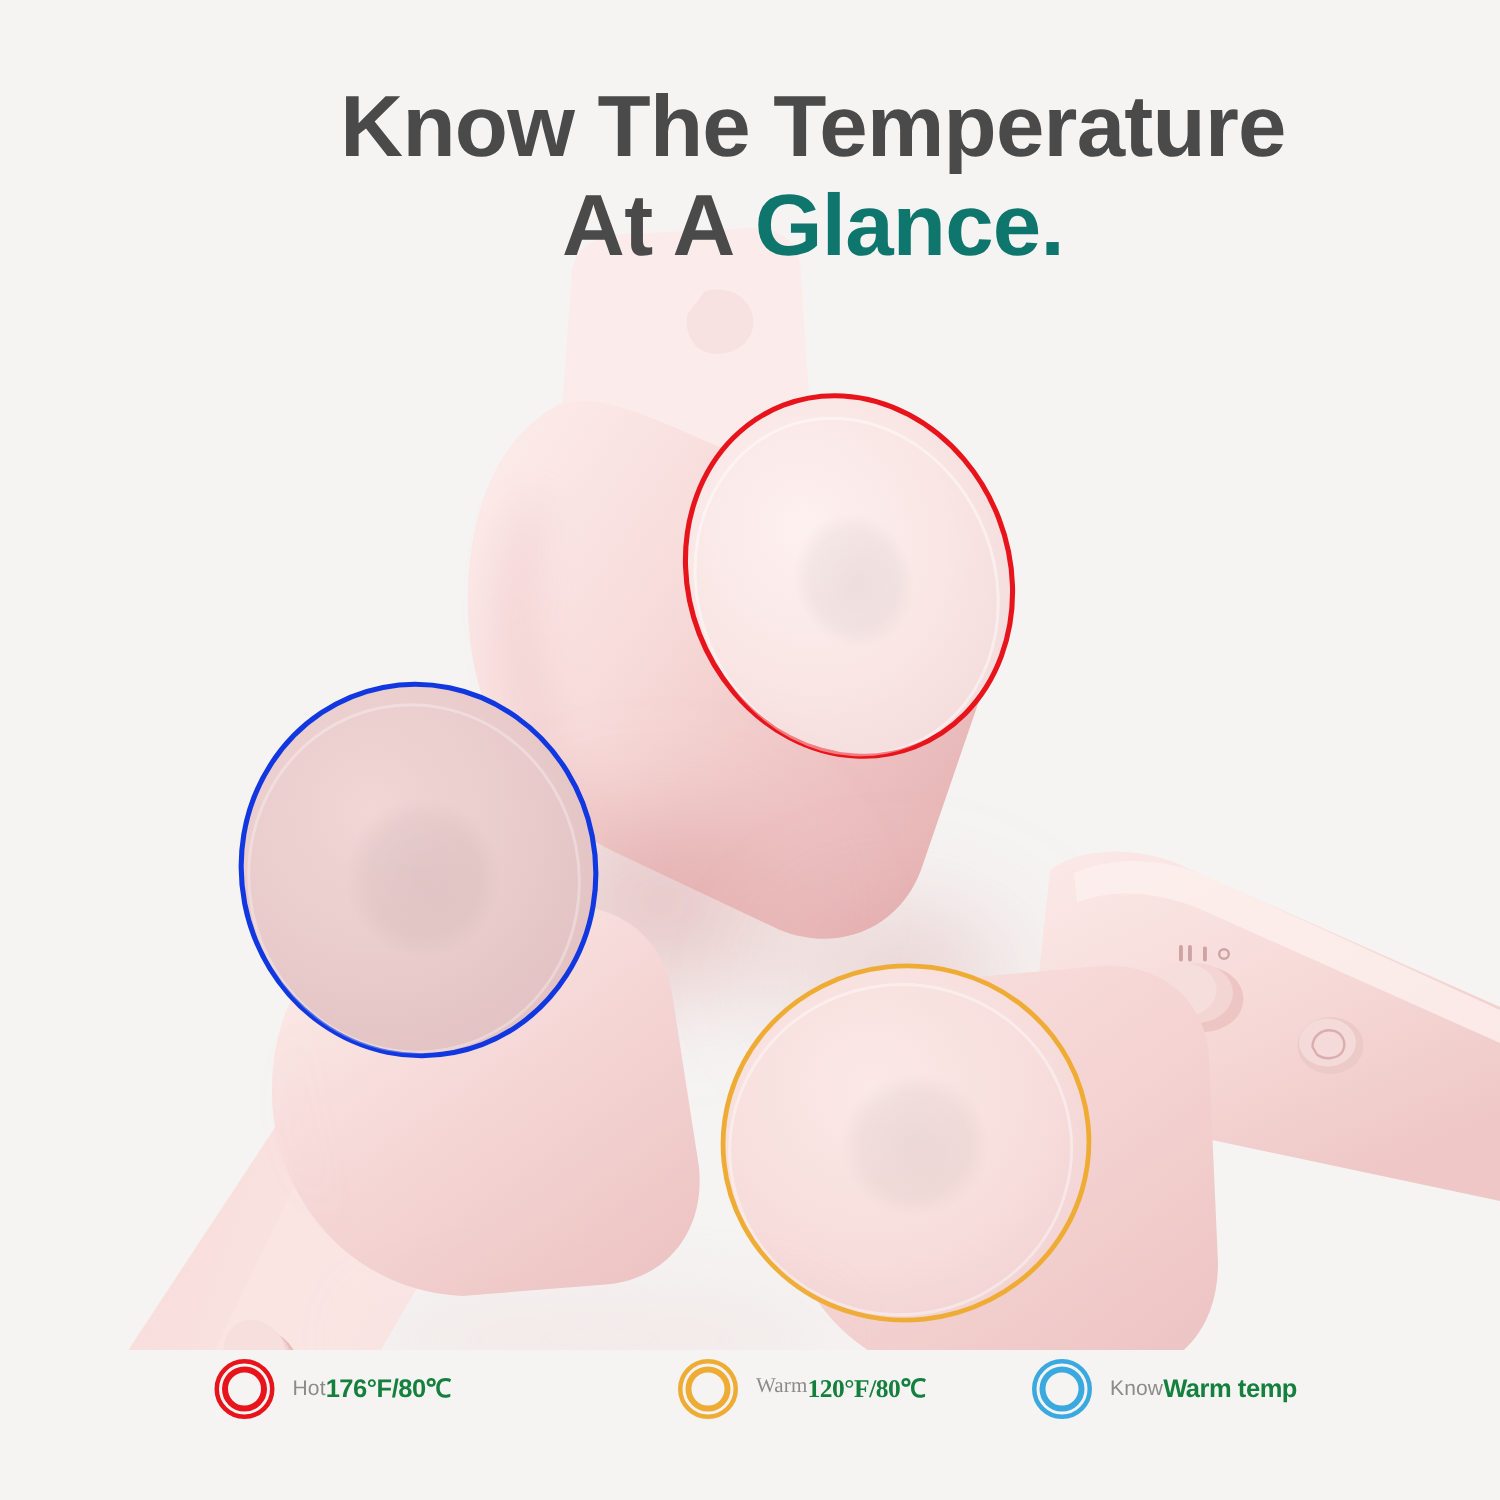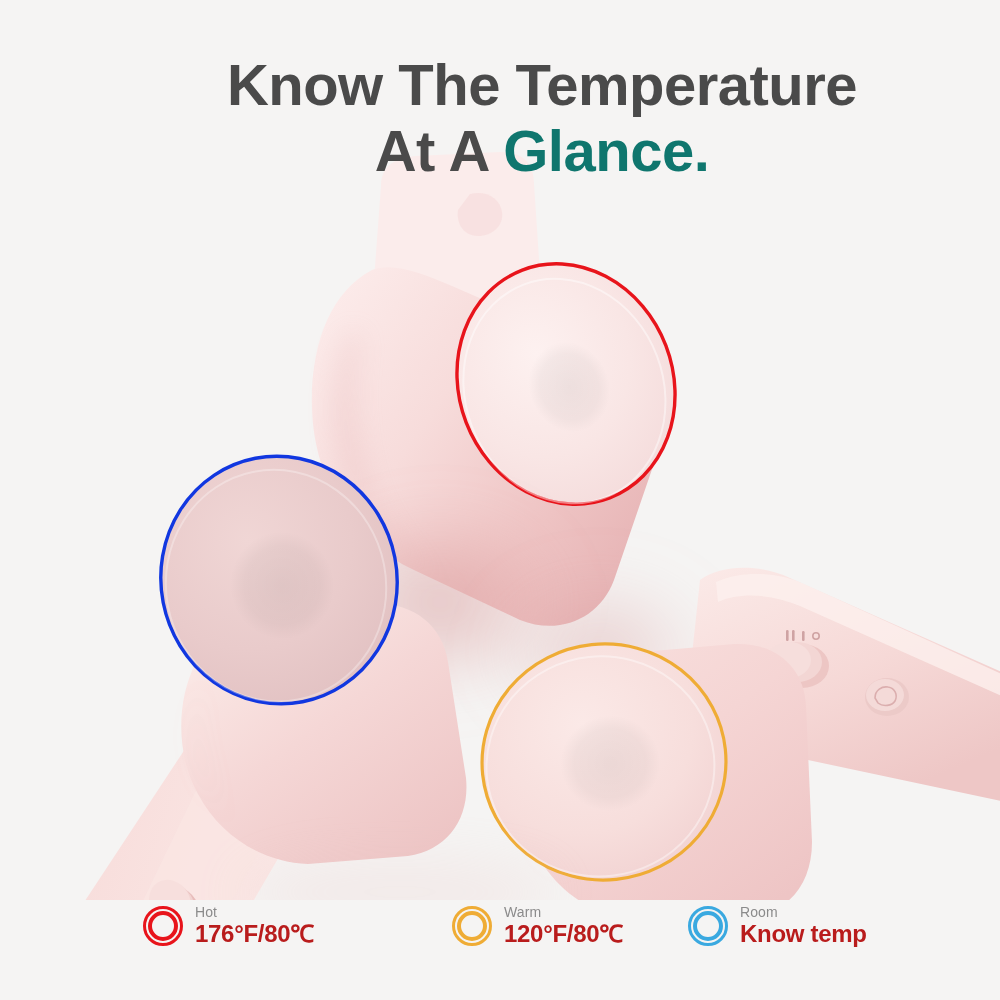--- a/index.html
+++ b/index.html
@@ -32,46 +32,46 @@
   .photo{position:absolute;left:0;top:150px;width:1000px;height:750px;z-index:10;}
   .photo svg{display:block;width:1000px;height:750px;}
 
   
   .legend{
     position:absolute;left:0;top:898px;width:1000px;height:58px;
     z-index:50;
   }
   .legend-item{position:absolute;top:0;height:56px;display:flex;align-items:center;}
   .legend-item.hot{left:143px;}
-  .legend-item.warm{left:452px;}
+  .legend-item.warm{left:452px;font-family:Liberation Serif, serif;}
   .legend-item.cold{left:688px;}
 
   .ring{
     width:40px;height:40px;flex:0 0 40px;border-radius:50%;
     position:relative;margin-right:12px;
   }
   .ring::before{
     content:"";position:absolute;inset:0;border-radius:50%;
     border:3px solid currentColor;
   }
   .ring::after{
     content:"";position:absolute;inset:5px;border-radius:50%;
     border:4px solid currentColor;
   }
   .ring.red{color:#e8141b;}
   .ring.amber{color:#efac35;}
   .ring.blue{color:#3aa9e0;}
 
-  .legend-text{display:flex;flex-direction:column;}
+  .legend-text{display:flex;flex-direction:row;}
   .legend-label{
     font-size:14px;font-weight:400;color:#8b8b8b;line-height:1.15;
     margin-bottom:1px;letter-spacing:0.1px;
   }
   .legend-value{
-    font-size:24px;font-weight:700;color:#b91c1c;line-height:1.1;
+    font-size:17px;font-weight:700;color:#15803d;line-height:1.1;
     letter-spacing:-0.3px;white-space:nowrap;
   }
 </style>
 </head>
 <body>
 
 <div id="stage">
 
   <div class="headline">
     <span class="l1">Know The Temperature</span>
@@ -266,19 +266,19 @@
       <span class="ring amber"></span>
       <span class="legend-text">
         <span class="legend-label">Warm</span>
         <span class="legend-value">120°F/80℃</span>
       </span>
     </div>
 
     <div class="legend-item cold">
       <span class="ring blue"></span>
       <span class="legend-text">
-        <span class="legend-label">Room</span>
-        <span class="legend-value">Know temp</span>
+        <span class="legend-label">Know</span>
+        <span class="legend-value">Warm temp</span>
       </span>
     </div>
 
   </div>
 </div>
 
 </body></html>

